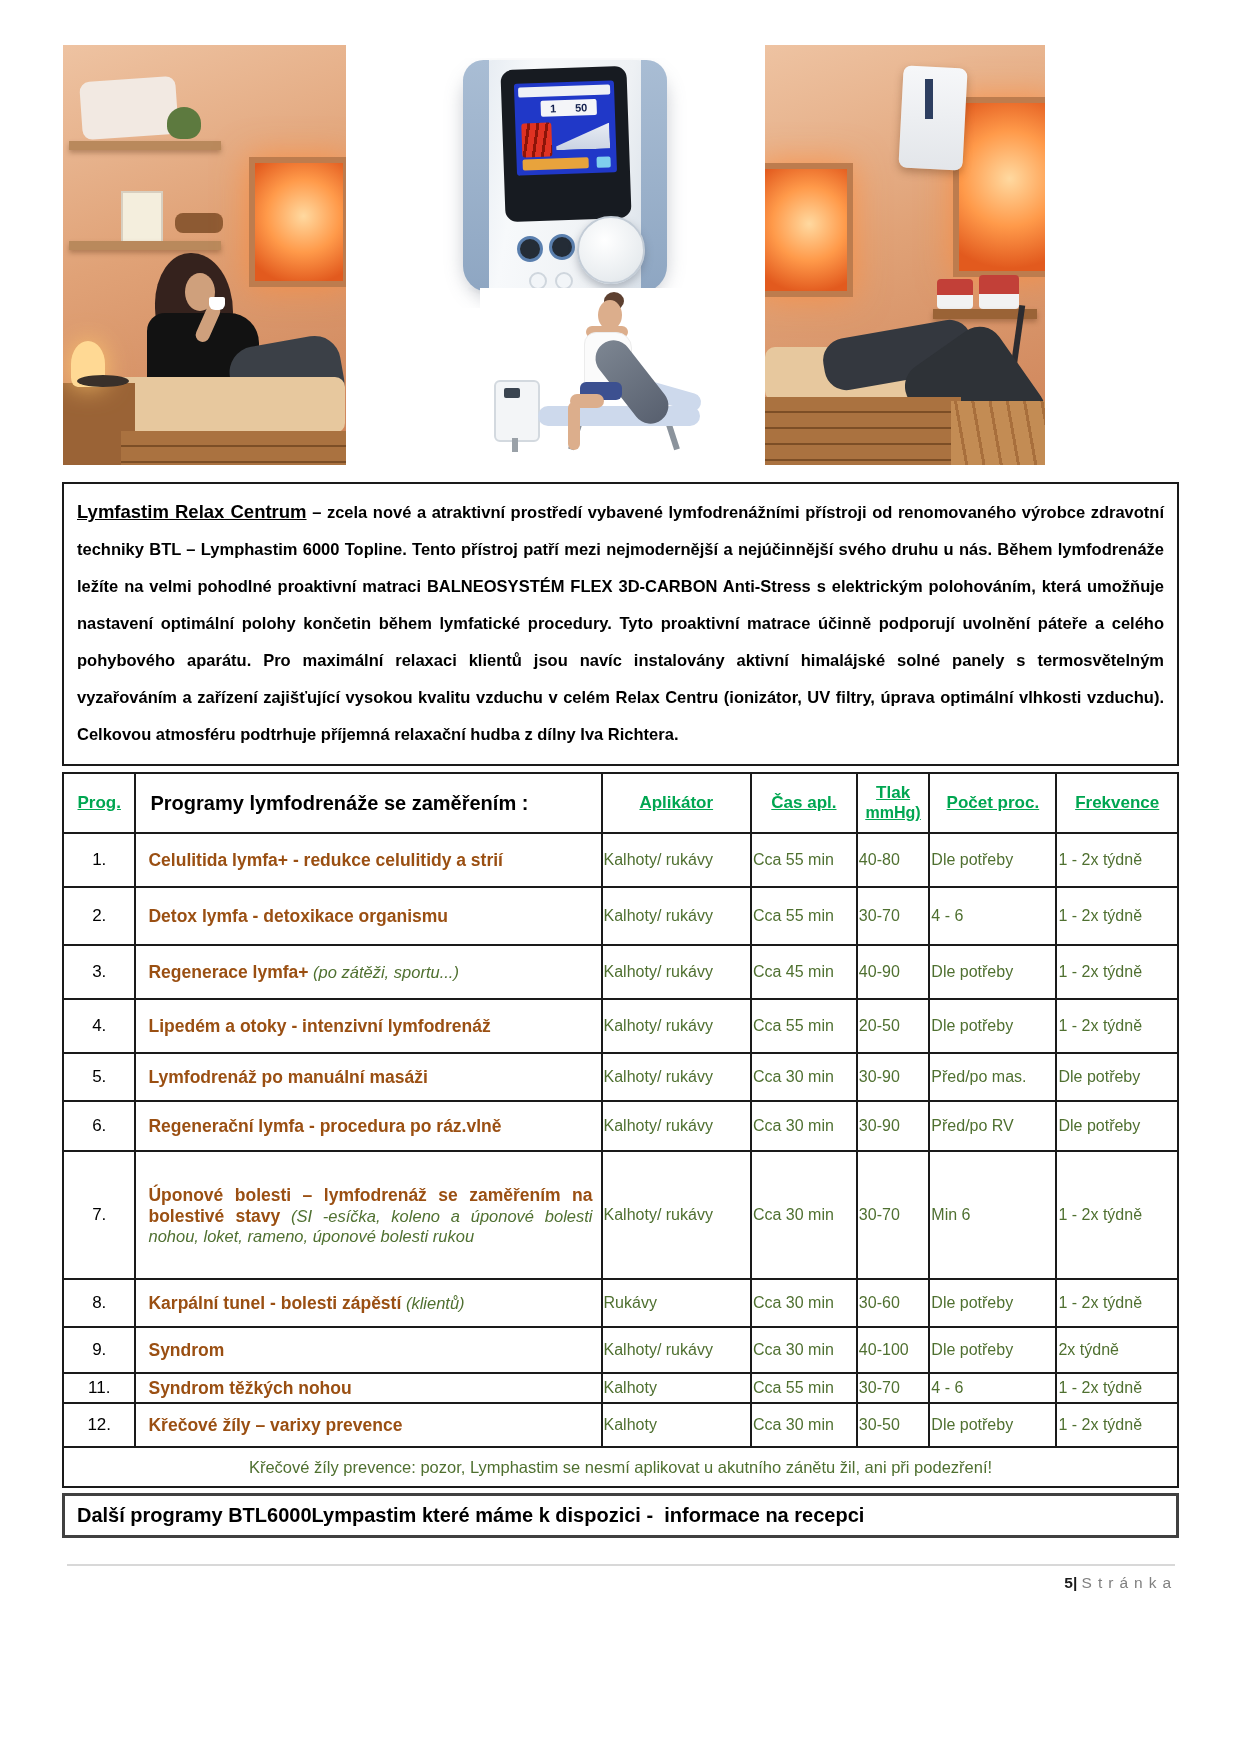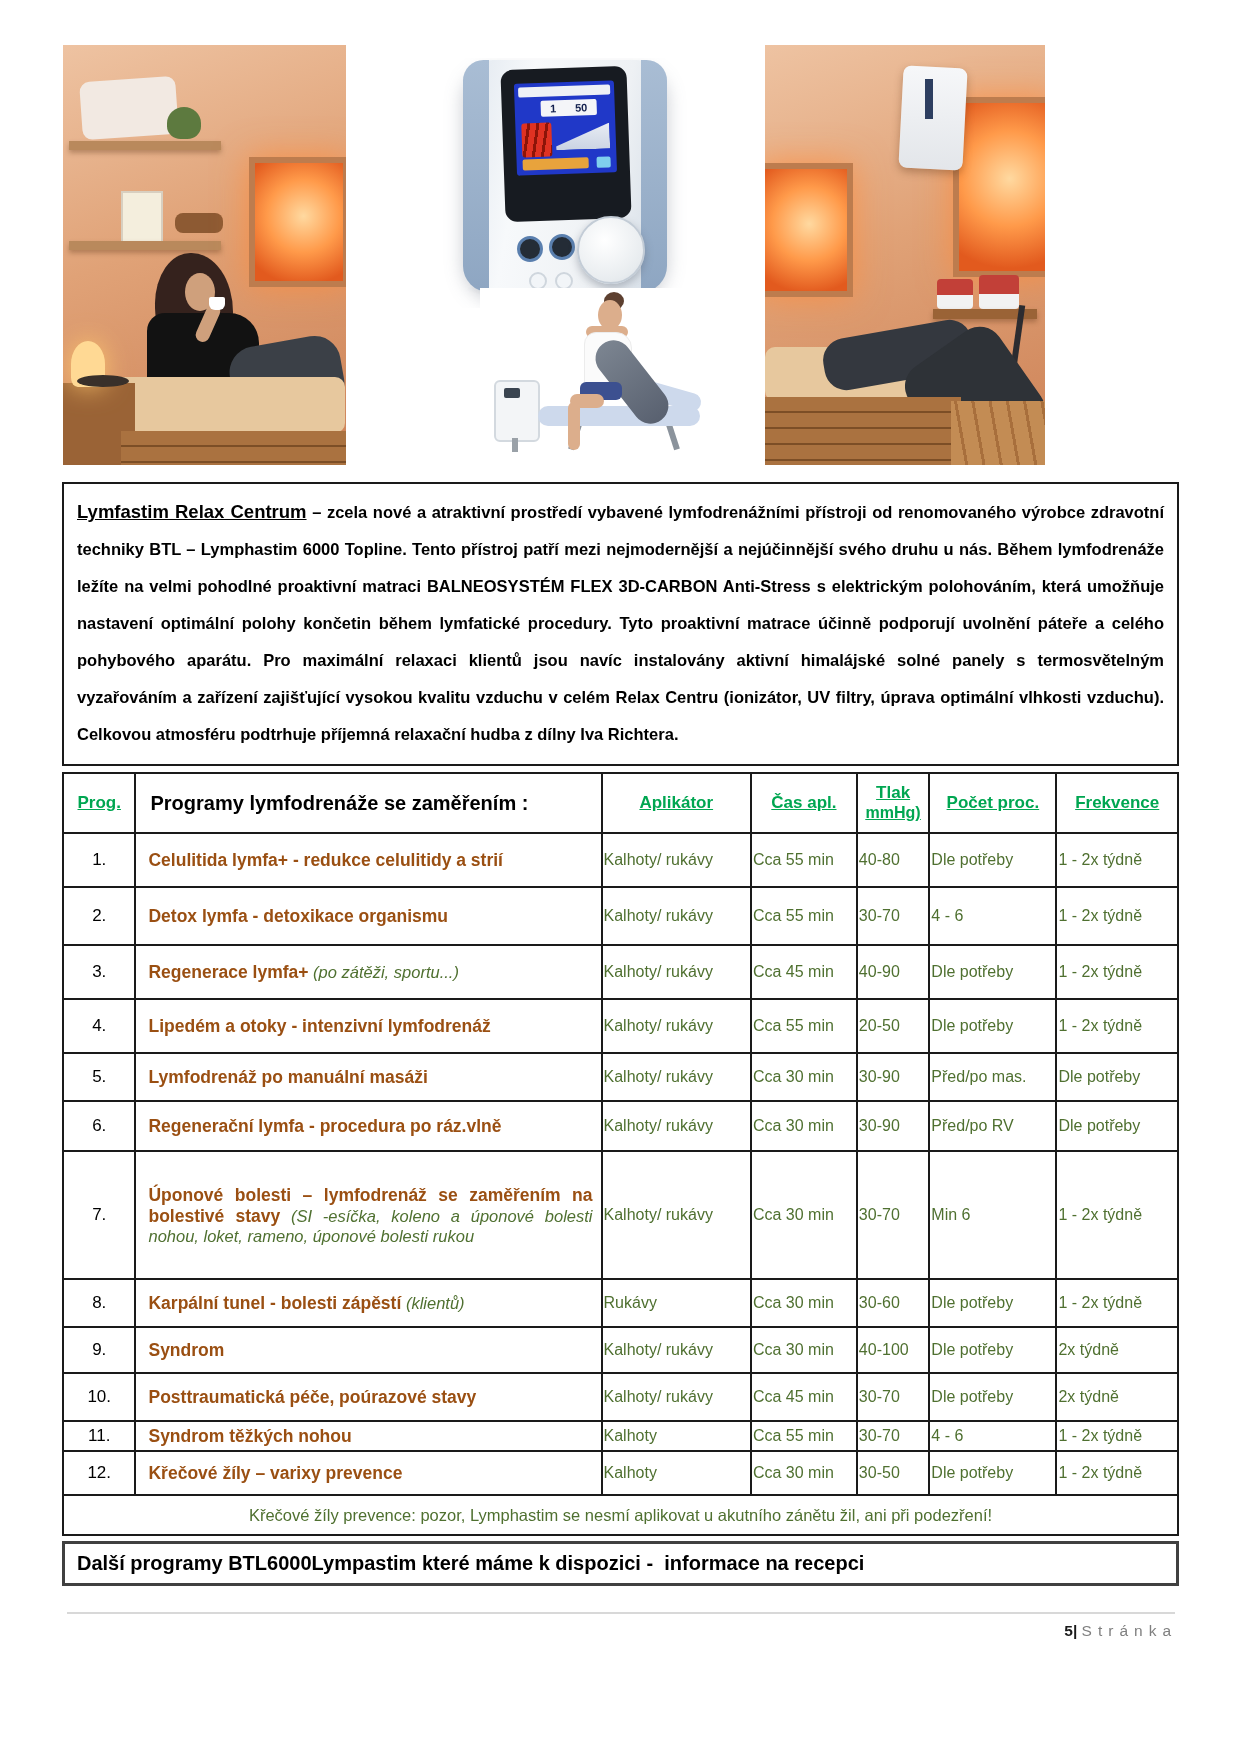--- a/index.html
+++ b/index.html
@@ -266,29 +266,20 @@
       <tr style="height:46px;">
         <td class="c-num">9.</td>
         <td class="c-name"><span class="pname">Syndrom</span><span class="pnote"></span></td>
         <td class="c-val">Kalhoty/ rukávy</td>
         <td class="c-val">Cca 30 min</td>
         <td class="c-val">40-100</td>
         <td class="c-val">Dle potřeby</td>
         <td class="c-val">2x týdně</td>
       </tr>
 
-      <tr style="height:48px;">
-        <td class="c-num">10.</td>
-        <td class="c-name"><span class="pname">Posttraumatická péče, poúrazové stavy</span><span class="pnote"></span></td>
-        <td class="c-val">Kalhoty/ rukávy</td>
-        <td class="c-val">Cca 45 min</td>
-        <td class="c-val">30-70</td>
-        <td class="c-val">Dle potřeby</td>
-        <td class="c-val">2x týdně</td>
-      </tr>
 
       <tr style="height:30px;">
         <td class="c-num">11.</td>
         <td class="c-name"><span class="pname">Syndrom těžkých nohou</span><span class="pnote"></span></td>
         <td class="c-val">Kalhoty</td>
         <td class="c-val">Cca 55 min</td>
         <td class="c-val">30-70</td>
         <td class="c-val">4 - 6</td>
         <td class="c-val">1 - 2x týdně</td>
       </tr>

